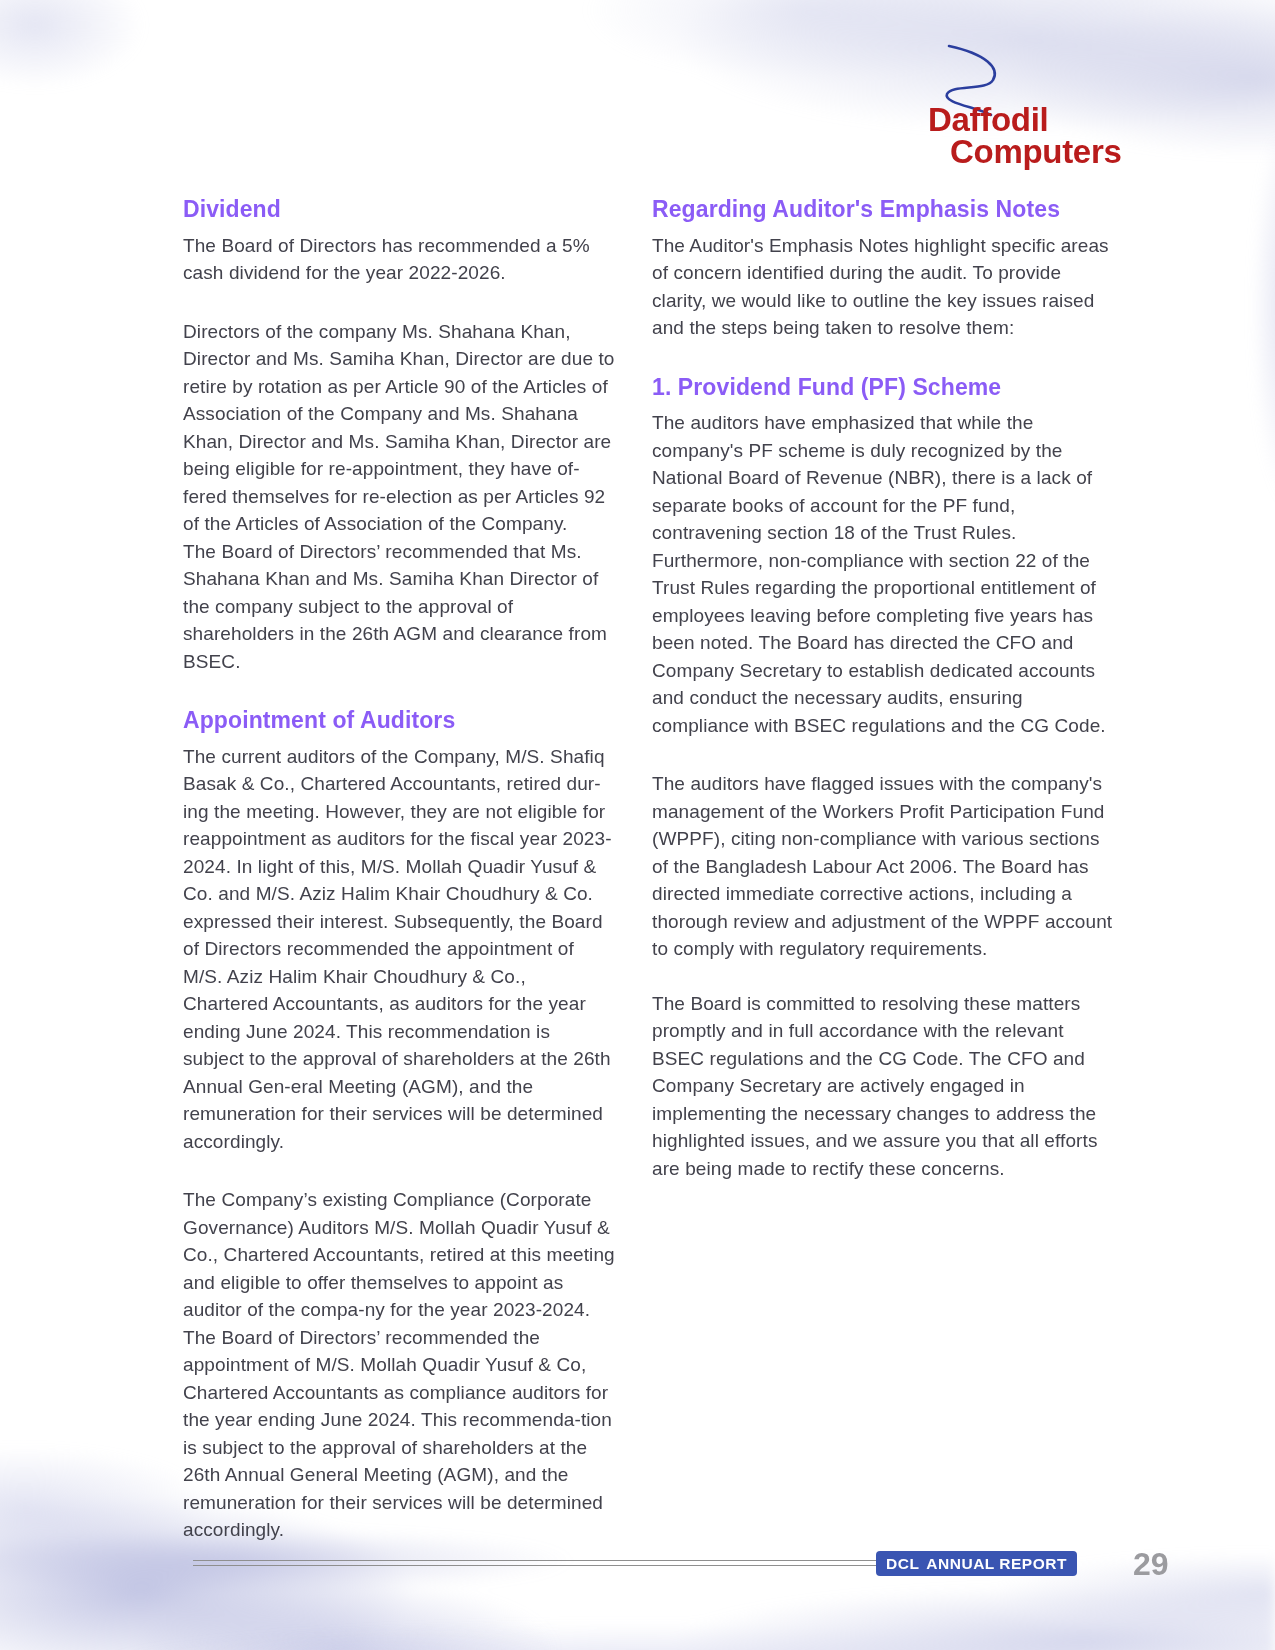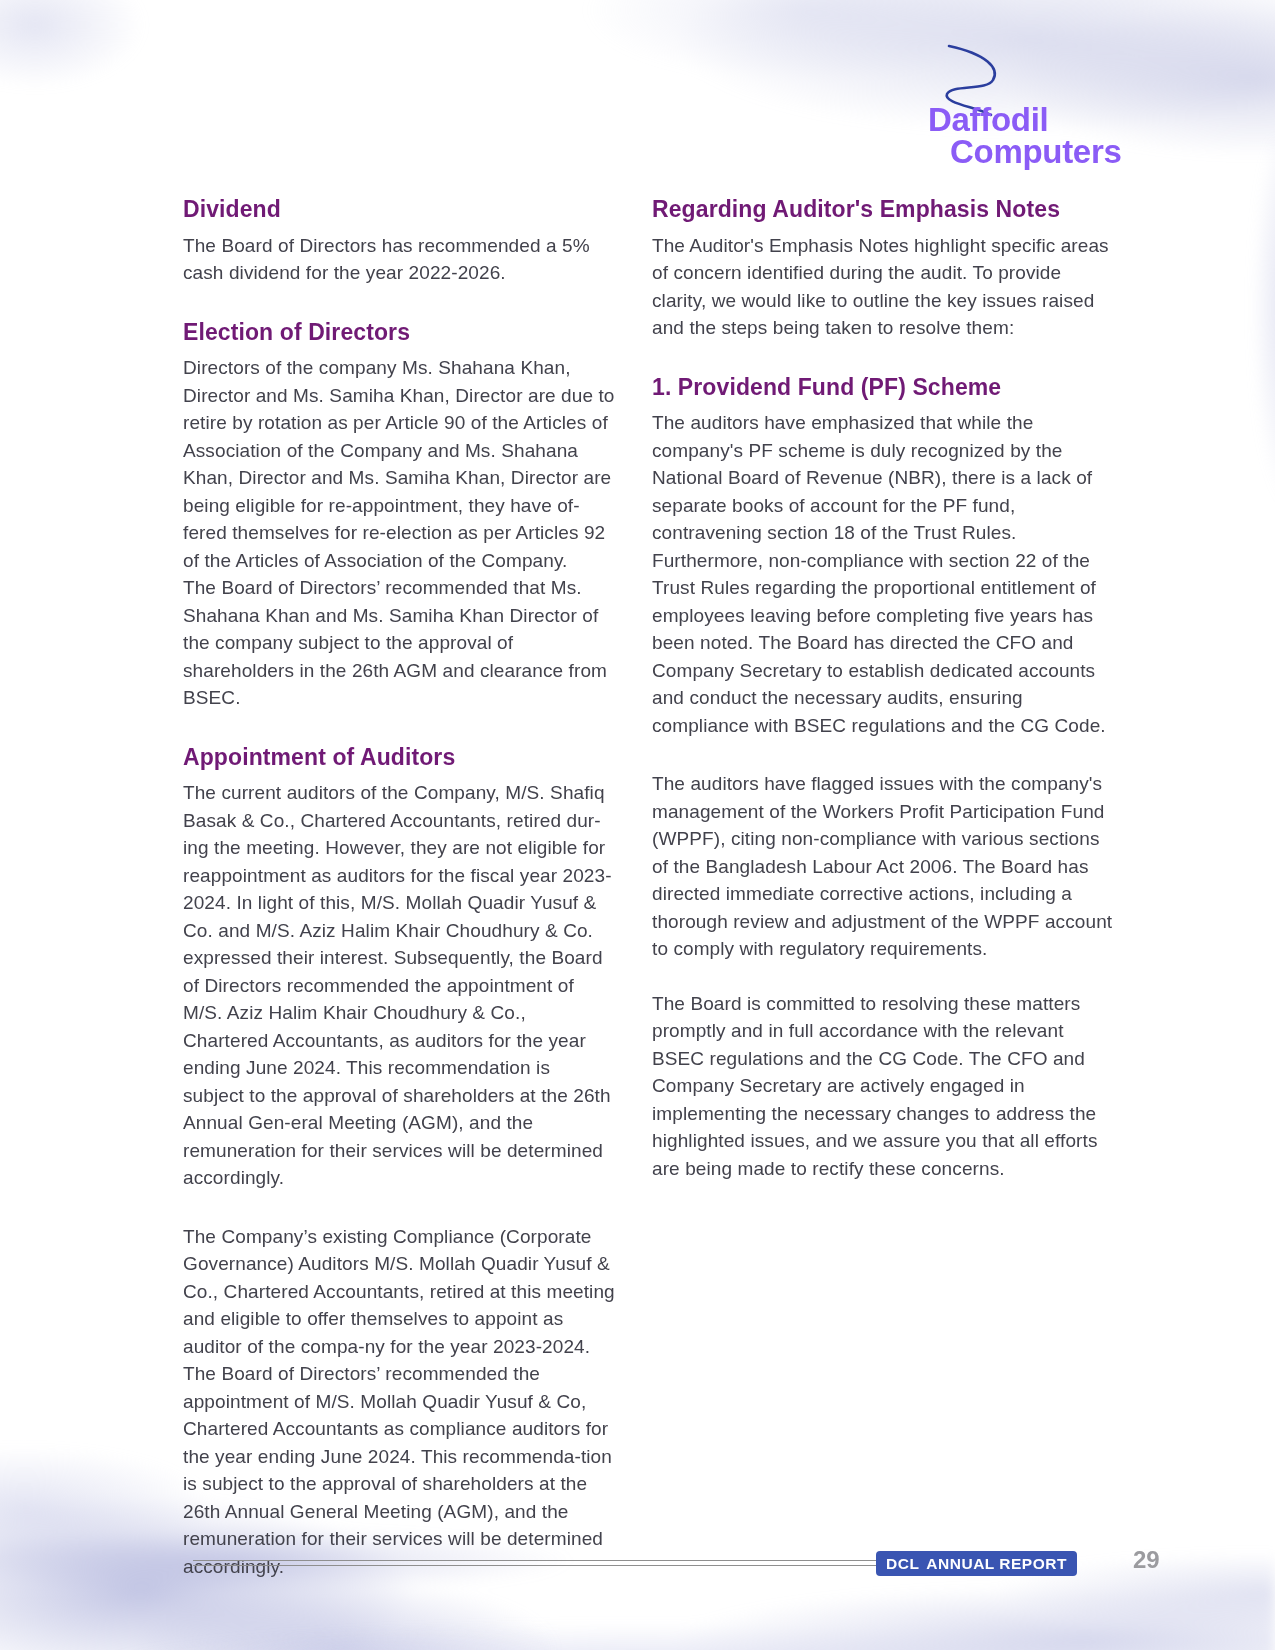--- a/index.html
+++ b/index.html
@@ -36,32 +36,32 @@
   }
   .wash-bottom {
     bottom:-26px; left:0; width:1275px; height:140px;
     background:
       radial-gradient(45% 55% at 85% 75%, rgba(172,176,219,.5), rgba(172,176,219,0) 72%),
       radial-gradient(60% 45% at 50% 95%, rgba(188,191,227,.45), rgba(188,191,227,0) 72%),
       radial-gradient(30% 40% at 99% 40%, rgba(182,186,223,.4), rgba(182,186,223,0) 70%);
   }
 
   
-  .logo-block { position:absolute; top:104px; left:928px; z-index:2; color:#8b5cf6; }
+  .logo-block { position:absolute; top:104px; left:928px; z-index:2; color:#b91c1c; }
   .logo-line { font-size:33px; font-weight:800; line-height:32px; letter-spacing:-0.3px; white-space:nowrap; }
   .logo-line2 { margin-left:22px; }
   .logo-squiggle { position:absolute; top:44px; left:942px; z-index:2; }
 
   
   .col { position:absolute; top:195px; z-index:1; }
   .col-left  { left:183px; width:433px; }
   .col-right { left:652px; width:466px; }
   .sec-heading {
     margin:0 0 8px 0; font-size:23px; font-weight:700; line-height:1.24;
-    color:#701a75; letter-spacing:0.1px;
+    color:#8b5cf6; letter-spacing:0.1px;
   }
   .sec-para {
     margin:0; font-size:19px; line-height:27.5px; color:#42424c;
     white-space:pre-line; letter-spacing:0.1px;
   }
   .sec-para + .sec-para { margin-top:27px; }
   .doc-section + .doc-section { margin-top:31px; }
 
   
   .footer-rule {
@@ -71,21 +71,21 @@
   }
   .footer-badge {
     position:absolute; top:1551px; left:876px; height:25px; line-height:25px;
     background:#3a55b2; border-radius:4px; padding:0 10px;
     color:#ffffff; font-size:15.5px; font-weight:700; letter-spacing:0.5px;
     z-index:2; white-space:nowrap;
   }
   .badge-brand { font-weight:800; margin-right:7px; }
   .page-number {
     position:absolute; top:1546px; left:1133px; z-index:2;
-    font-size:24px; font-weight:700; color:#9b9b9f;
+    font-size:32px; font-weight:700; color:#9b9b9f;
   }
 </style>
 </head>
 <body>
 
 <div class="page">
 
   <div class="wash wash-top"></div>
   <div class="wash wash-top-left"></div>
   <div class="wash wash-right"></div>
@@ -99,21 +99,20 @@
     <div class="logo-line">Daffodil</div>
     <div class="logo-line logo-line2">Computers</div>
   </div>
 
   <div class="col col-left">
       <section class="doc-section">
         <h2 class="sec-heading">Dividend</h2>
         <p class="sec-para">The Board of Directors has recommended a 5% cash dividend for the year 2022-2026.</p>
       </section>
       <section class="doc-section">
-        <h2 class="sec-heading">Election of Directors</h2>
         <p class="sec-para">Directors of the company Ms. Shahana Khan, Director and Ms. Samiha Khan, Director are due to retire by rotation as per Article 90 of the Articles of Association of the Company and Ms. Shahana Khan, Director and Ms. Samiha Khan, Director are being eligible for re-appointment, they have of-fered themselves for re-election as per Articles 92 of the Articles of Association of the Company.
 The Board of Directors’ recommended that Ms. Shahana Khan and Ms. Samiha Khan Director of the company subject to the approval of shareholders in the 26th AGM and clearance from BSEC.</p>
       </section>
       <section class="doc-section">
         <h2 class="sec-heading">Appointment of Auditors</h2>
         <p class="sec-para">The current auditors of the Company, M/S. Shafiq Basak &amp; Co., Chartered Accountants, retired dur-ing the meeting. However, they are not eligible for reappointment as auditors for the fiscal year 2023-2024. In light of this, M/S. Mollah Quadir Yusuf &amp; Co. and M/S. Aziz Halim Khair Choudhury &amp; Co. expressed their interest. Subsequently, the Board of Directors recommended the appointment of M/S. Aziz Halim Khair Choudhury &amp; Co., Chartered Accountants, as auditors for the year ending June 2024. This recommendation is subject to the approval of shareholders at the 26th Annual Gen-eral Meeting (AGM), and the remuneration for their services will be determined accordingly.</p>
       </section>
       <section class="doc-section">
         <p class="sec-para">The Company’s existing Compliance (Corporate Governance) Auditors M/S. Mollah Quadir Yusuf &amp; Co., Chartered Accountants, retired at this meeting and eligible to offer themselves to appoint as auditor of the compa-ny for the year 2023-2024. The Board of Directors’ recommended the appointment of M/S. Mollah Quadir Yusuf &amp; Co, Chartered Accountants as compliance auditors for the year ending June 2024. This recommenda-tion is subject to the approval of shareholders at the 26th Annual General Meeting (AGM), and the remuneration for their services will be determined accordingly.</p>
       </section>

